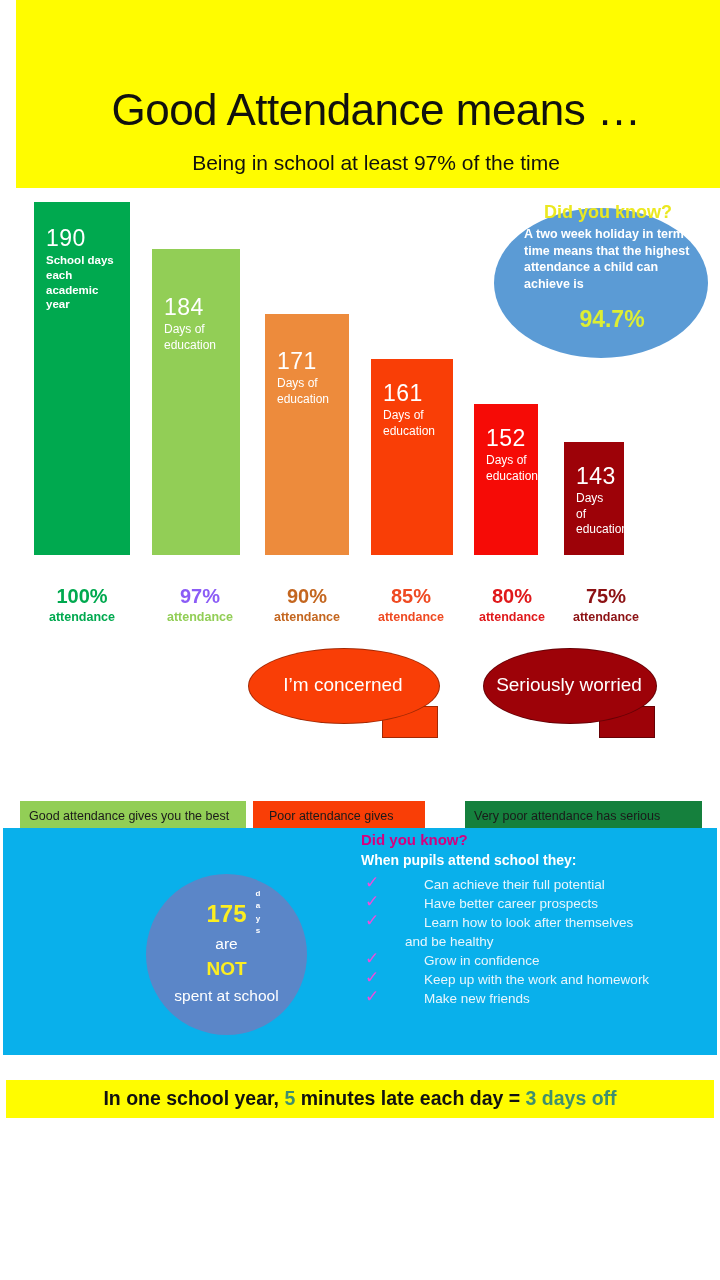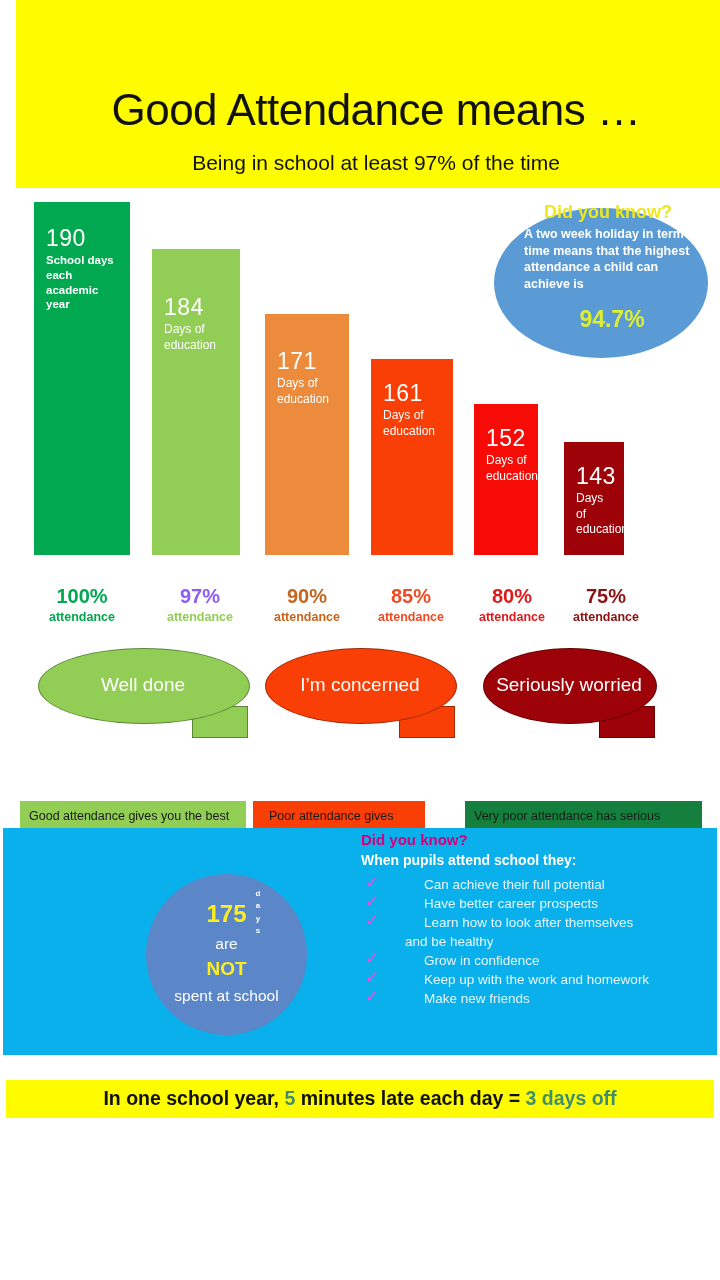--- a/index.html
+++ b/index.html
@@ -142,26 +142,21 @@
       <div class="v" style="color: rgb(224, 25, 27);">80%</div>
       <div class="l" style="color: rgb(224, 25, 27);">attendance</div>
     </div>
     <div class="pct" style="left: 546px; width: 120px;">
       <div class="v" style="color: rgb(140, 17, 19);">75%</div>
       <div class="l" style="color: rgb(140, 17, 19);">attendance</div>
     </div>
   </div>
 
 <div id="bubbles">
-    <div class="bubble" style="left: 38px; width: 210px; height: 90px;">
-      <div class="tail" style="background: rgb(146, 206, 86); border: 1px solid rgba(0, 0, 0, 0.35);"></div>
-      <div class="oval" style="background: rgb(146, 206, 86); border: 1px solid rgba(0, 0, 0, 0.35);"></div>
-      <div class="txt">Well done</div>
-    </div>
-    <div class="bubble" style="left: 265px; width: 190px; height: 90px;">
+    <div class="bubble" style="left: 248px; width: 190px; height: 90px;">
       <div class="tail" style="background: rgb(249, 62, 6); border: 1px solid rgba(0, 0, 0, 0.35);"></div>
       <div class="oval" style="background: rgb(249, 62, 6); border: 1px solid rgba(0, 0, 0, 0.35);"></div>
       <div class="txt">I’m concerned</div>
     </div>
     <div class="bubble" style="left: 483px; width: 172px; height: 90px;">
       <div class="tail" style="background: rgb(157, 2, 8); border: 1px solid rgba(0, 0, 0, 0.35);"></div>
       <div class="oval" style="background: rgb(157, 2, 8); border: 1px solid rgba(0, 0, 0, 0.35);"></div>
       <div class="txt">Seriously worried</div>
     </div>
   </div>

